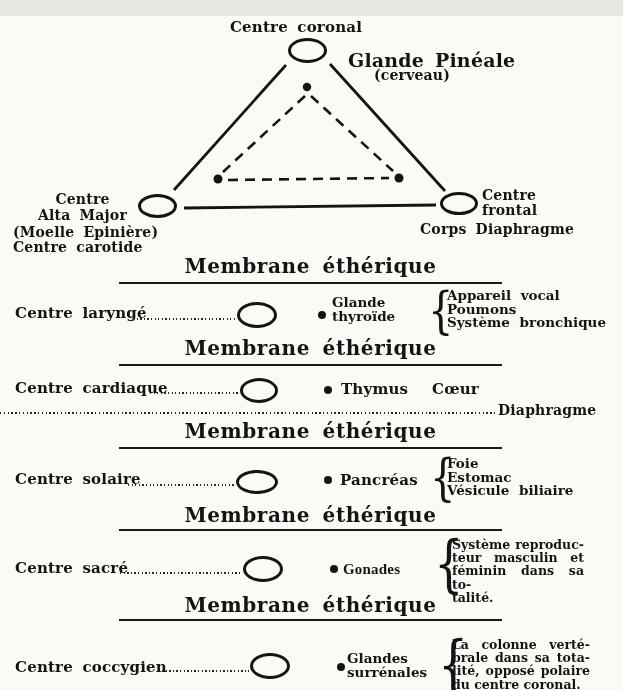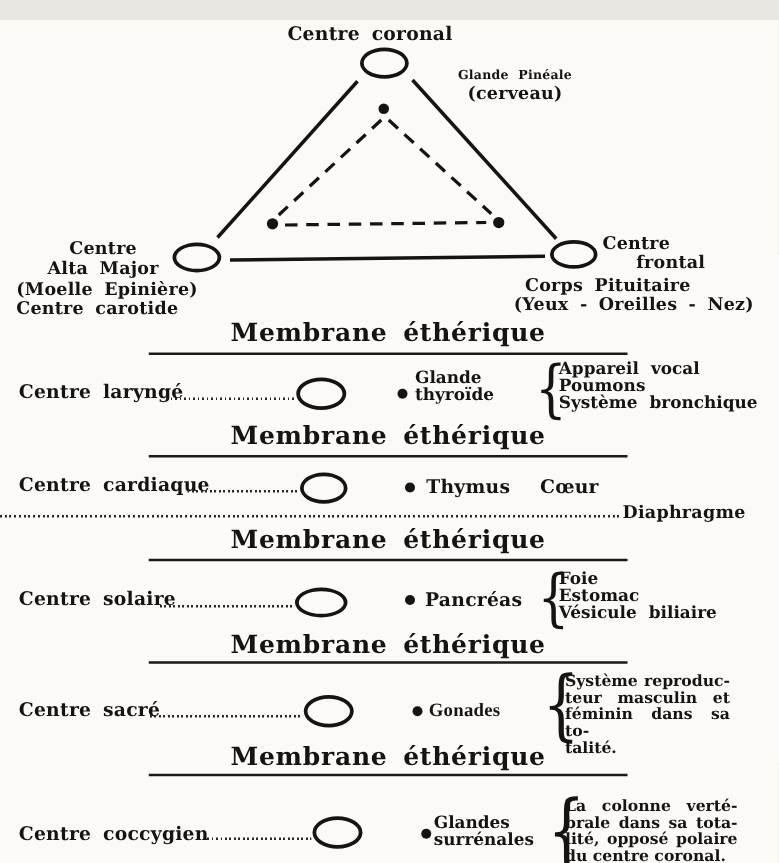--- a/index.html
+++ b/index.html
@@ -41,37 +41,36 @@
     <line x1="228" y1="164" x2="389" y2="162" stroke="#161412" stroke-width="2.6" stroke-dasharray="10,7"></line>
     <circle cx="307" cy="71" r="4.2" fill="#161412"></circle>
     <circle cx="218" cy="163" r="4.5" fill="#161412"></circle>
     <circle cx="399" cy="162" r="4.5" fill="#161412"></circle>
   </svg>
 
   <div class="abs lbl sz15 ctr" style="left:196px;top:4px;width:200px;">Centre coronal</div>
   <div class="ellipse" style="left:288px;top:22px;width:39px;height:25px;"></div>
 
   <div class="abs ctr" style="left:348px;top:37px;width:128px;">
-    <div class="lbl" style="font-size:10px;line-height:15px;">Glande Pinéale</div>
+    <div class="lbl" style="font-size:19px;line-height:15px;">Glande Pinéale</div>
     <div class="lbl sz14">(cerveau)</div>
   </div>
 
   <div class="ellipse" style="left:138px;top:178px;width:39px;height:24px;"></div>
   <div class="abs ctr" style="left:10px;top:176px;width:145px;">
     <div class="lbl sz14">Centre</div>
     <div class="lbl sz14" style="line-height:16px;">Alta Major</div>
   </div>
   <div class="abs lbl sz14" style="left:13px;top:209px;">(Moelle Epinière)</div>
   <div class="abs lbl sz14" style="left:13px;top:224px;">Centre carotide</div>
 
   <div class="ellipse" style="left:440px;top:176px;width:38px;height:23px;"></div>
   <div class="abs lbl sz14" style="left:482px;top:172px;">Centre</div>
-  <div class="abs lbl sz14" style="left:509px;top:187px;">frontal</div>
-  <div class="abs lbl sz14" style="left:420px;top:206px;">Corps Pituitaire</div>
-  <div class="abs lbl sz14" style="left:411px;top:221px;">(Yeux - Oreilles - Nez)</div>
+  <div class="abs lbl sz14" style="left:482px;top:187px;">frontal</div>
+  <div class="abs lbl sz14" style="left:420px;top:206px;">Corps Diaphragme</div>
 
   <div class="mlabel" style="top:242px;">Membrane éthérique</div>
   <div class="mline" style="top:266px;"></div>
 
   <div class="abs lbl sz15 centre-col" style="top:290px;">Centre laryngé</div>
   <div class="leader" style="left:133px;top:302px;width:103px;"></div>
   <div class="ellipse" style="left:237px;top:286px;width:40px;height:26px;"></div>
   <div class="bullet" style="left:318px;top:295px;"></div>
   <div class="abs gl2" style="left:332px;top:280px;">
     <div>Glande</div>

